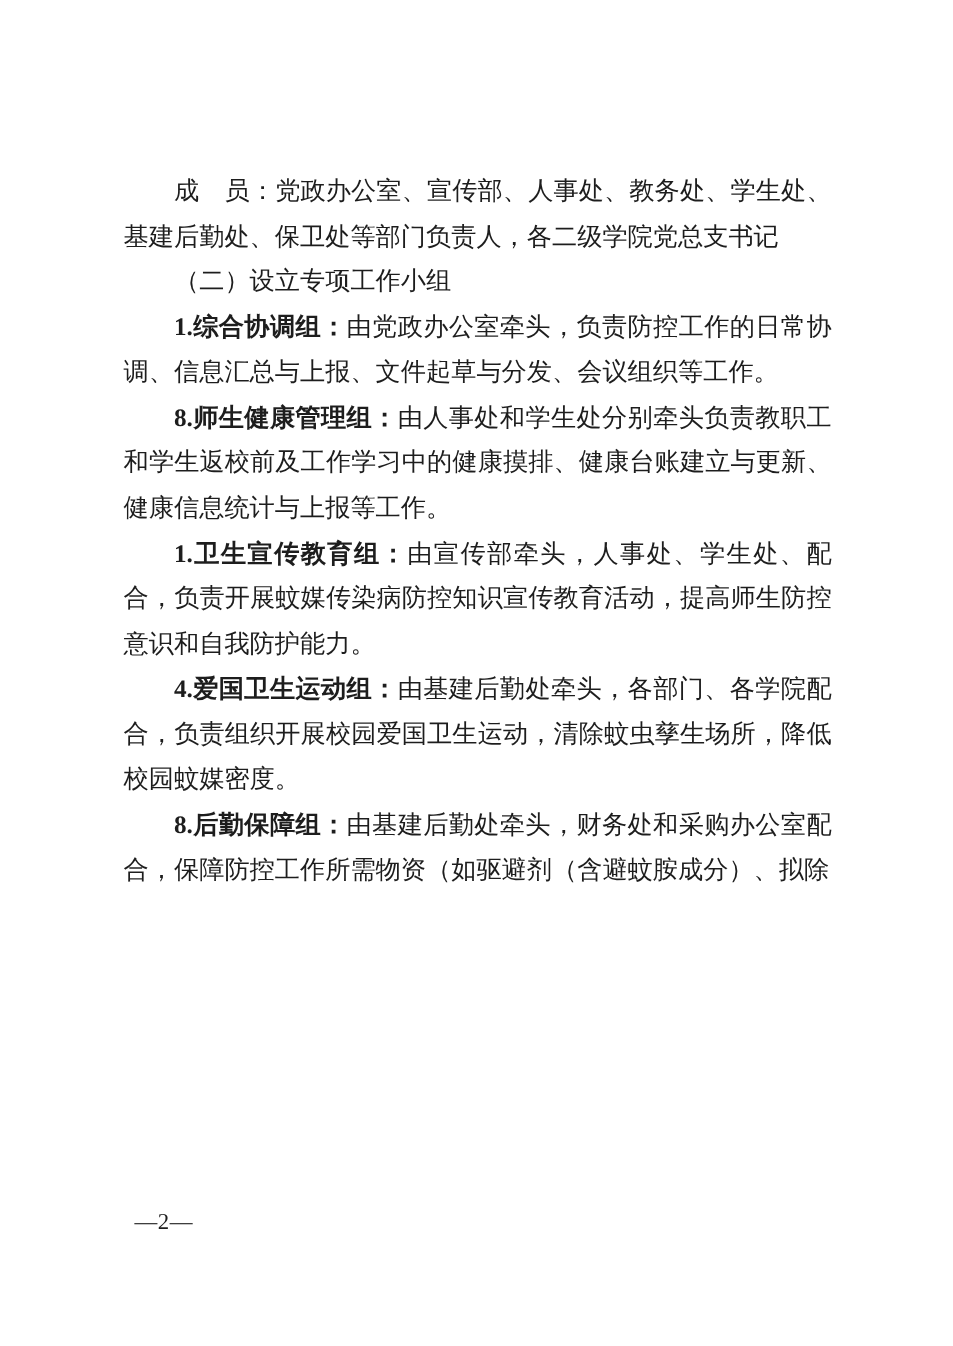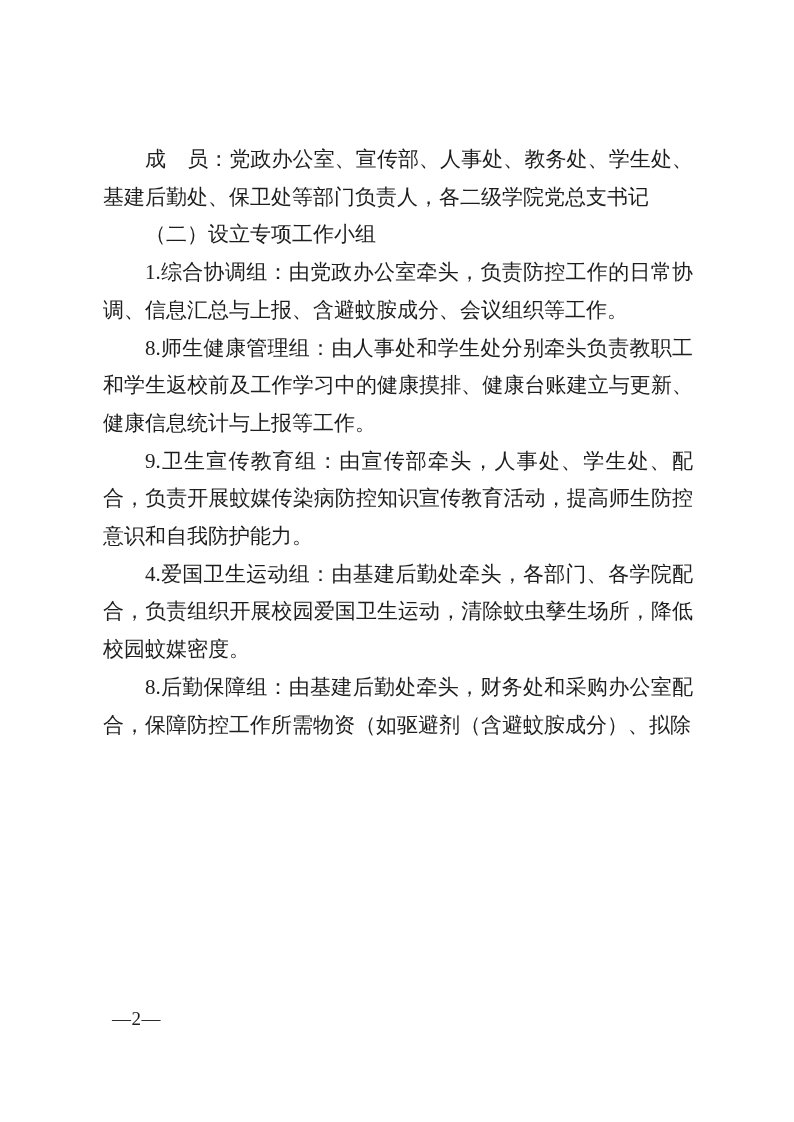--- a/index.html
+++ b/index.html
@@ -27,21 +27,21 @@
   }
   .content p {
     margin: 0;
     padding: 0;
     text-indent: 2em;
   }
   .heading {
     font-weight: normal;
   }
   .lead {
-    font-weight: normal;
+    font-weight: bold;
   }
   .page-num {
     position: absolute;
     left: 112px;
     top: 1007px;
     font-size: 19px;
     line-height: 24px;
     color: #1d1d1d;
     letter-spacing: 0.5px;
   }
@@ -51,25 +51,25 @@
 
 <div class="page">
   <div class="content">
 
     <p><span>成　员：党政办公室、宣传部、人事处、教务处、学生处、基建后勤处、保卫处等部门负责人，各二级学院党总支书记</span></p>
 
 
     <p class="heading"><span>（二）设立专项工作小组</span></p>
 
 
-    <p><span class="lead">1.综合协调组：</span><span>由党政办公室牵头，负责防控工作的日常协调、信息汇总与上报、含避蚊胺成分、会议组织等工作。</span></p>
+    <p><span class="lead">1.综合协调组：</span><span>由党政办公室牵头，负责防控工作的日常协调、信息汇总与上报、文件起草与分发、会议组织等工作。</span></p>
 
     <p><span class="lead">8.师生健康管理组：</span><span>由人事处和学生处分别牵头负责教职工和学生返校前及工作学习中的健康摸排、健康台账建立与更新、健康信息统计与上报等工作。</span></p>
 
-    <p><span class="lead">9.卫生宣传教育组：</span><span>由宣传部牵头，人事处、学生处、配合，负责开展蚊媒传染病防控知识宣传教育活动，提高师生防控意识和自我防护能力。</span></p>
+    <p><span class="lead">1.卫生宣传教育组：</span><span>由宣传部牵头，人事处、学生处、配合，负责开展蚊媒传染病防控知识宣传教育活动，提高师生防控意识和自我防护能力。</span></p>
 
     <p><span class="lead">4.爱国卫生运动组：</span><span>由基建后勤处牵头，各部门、各学院配合，负责组织开展校园爱国卫生运动，清除蚊虫孳生场所，降低校园蚊媒密度。</span></p>
 
     <p><span class="lead">8.后勤保障组：</span><span>由基建后勤处牵头，财务处和采购办公室配合，保障防控工作所需物资（如驱避剂（含避蚊胺成分）、拟除</span></p>
 
   </div>
 
   <div class="page-num">—2—</div>
 </div>
 

